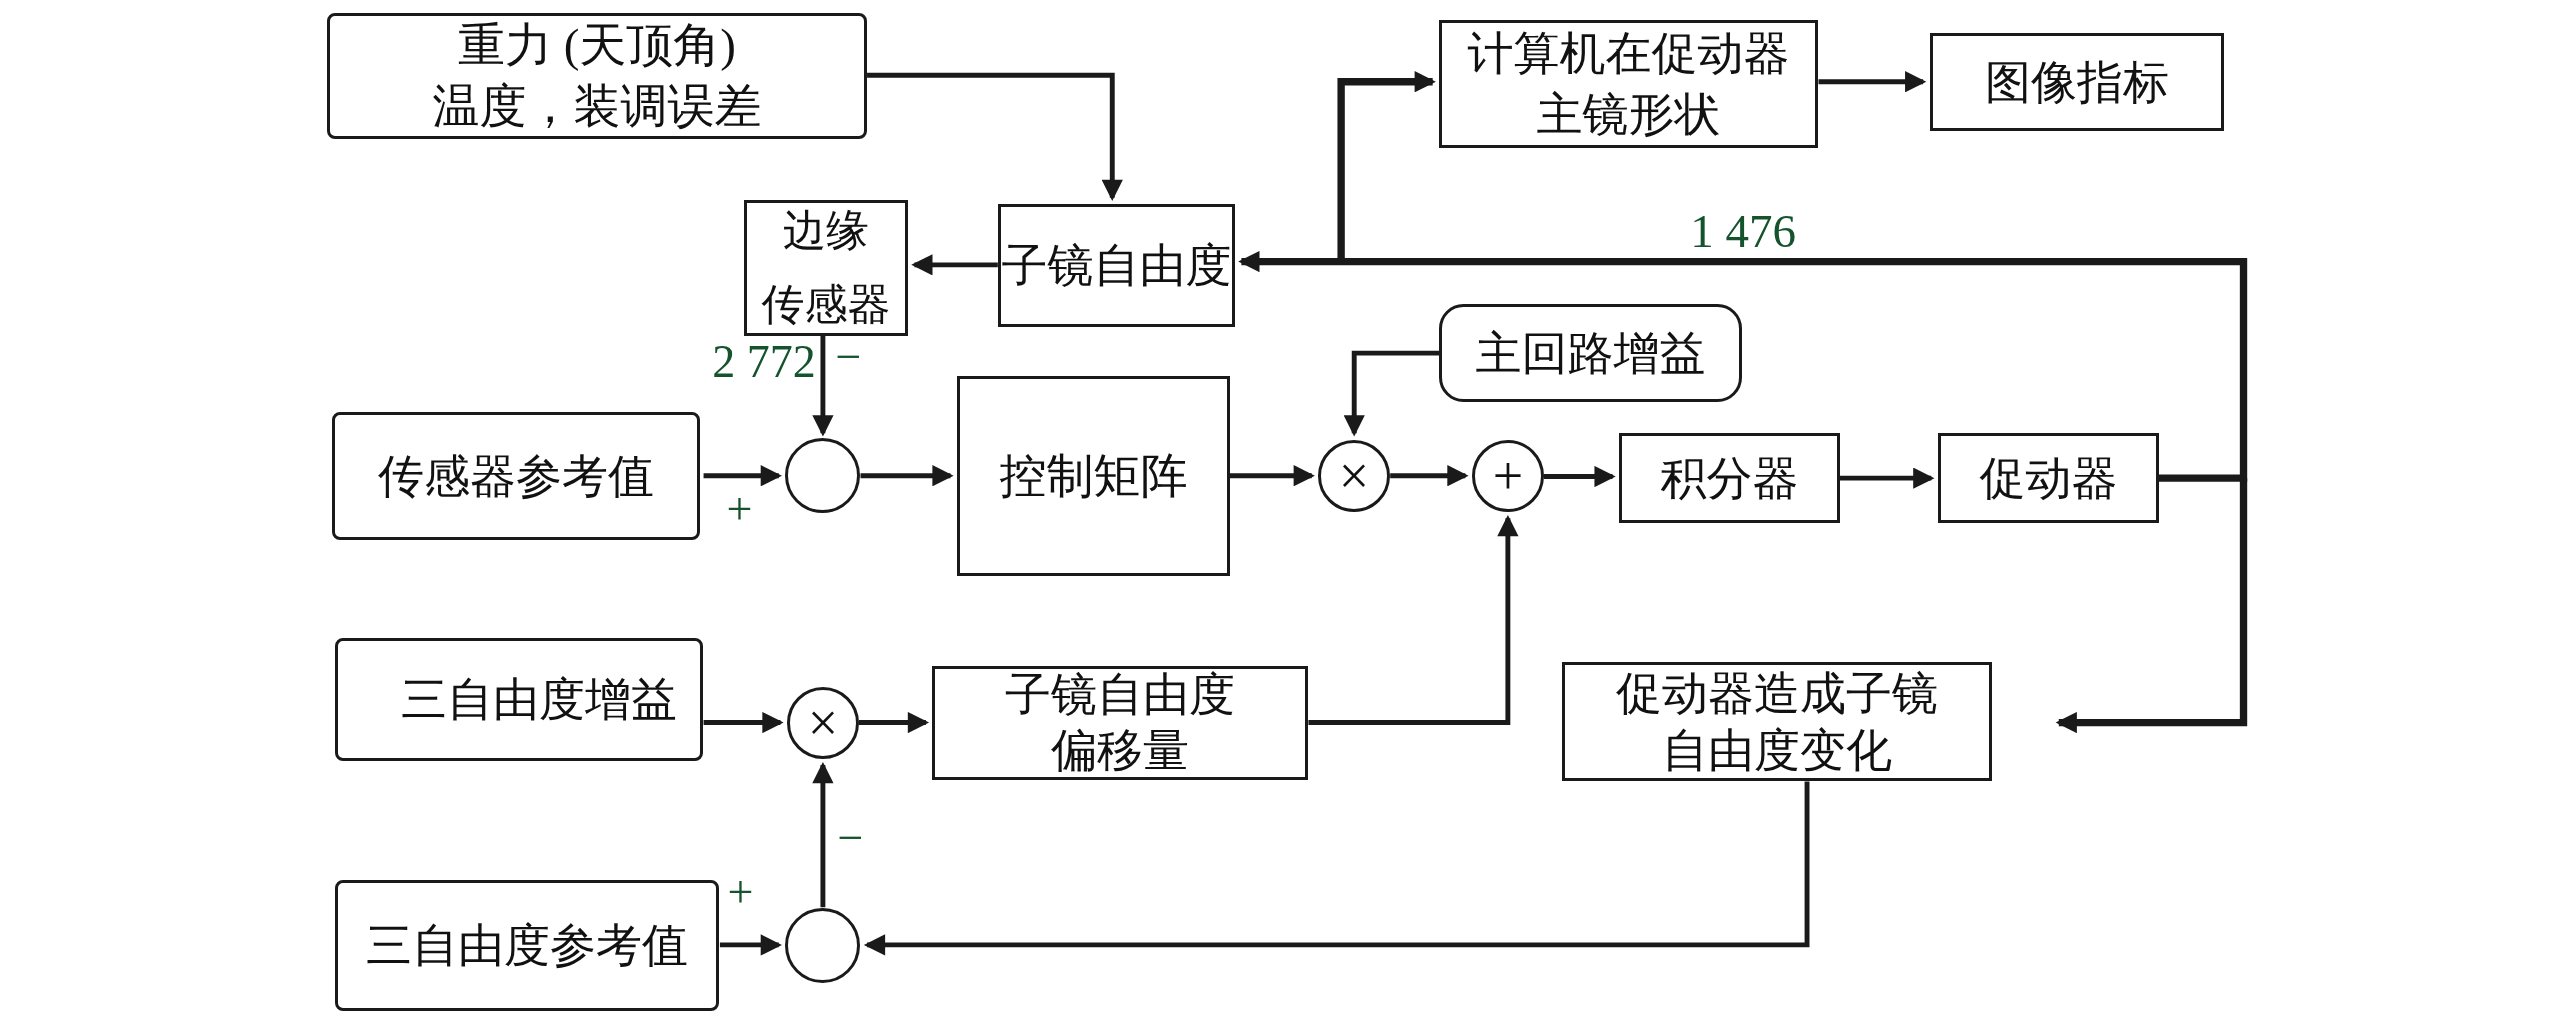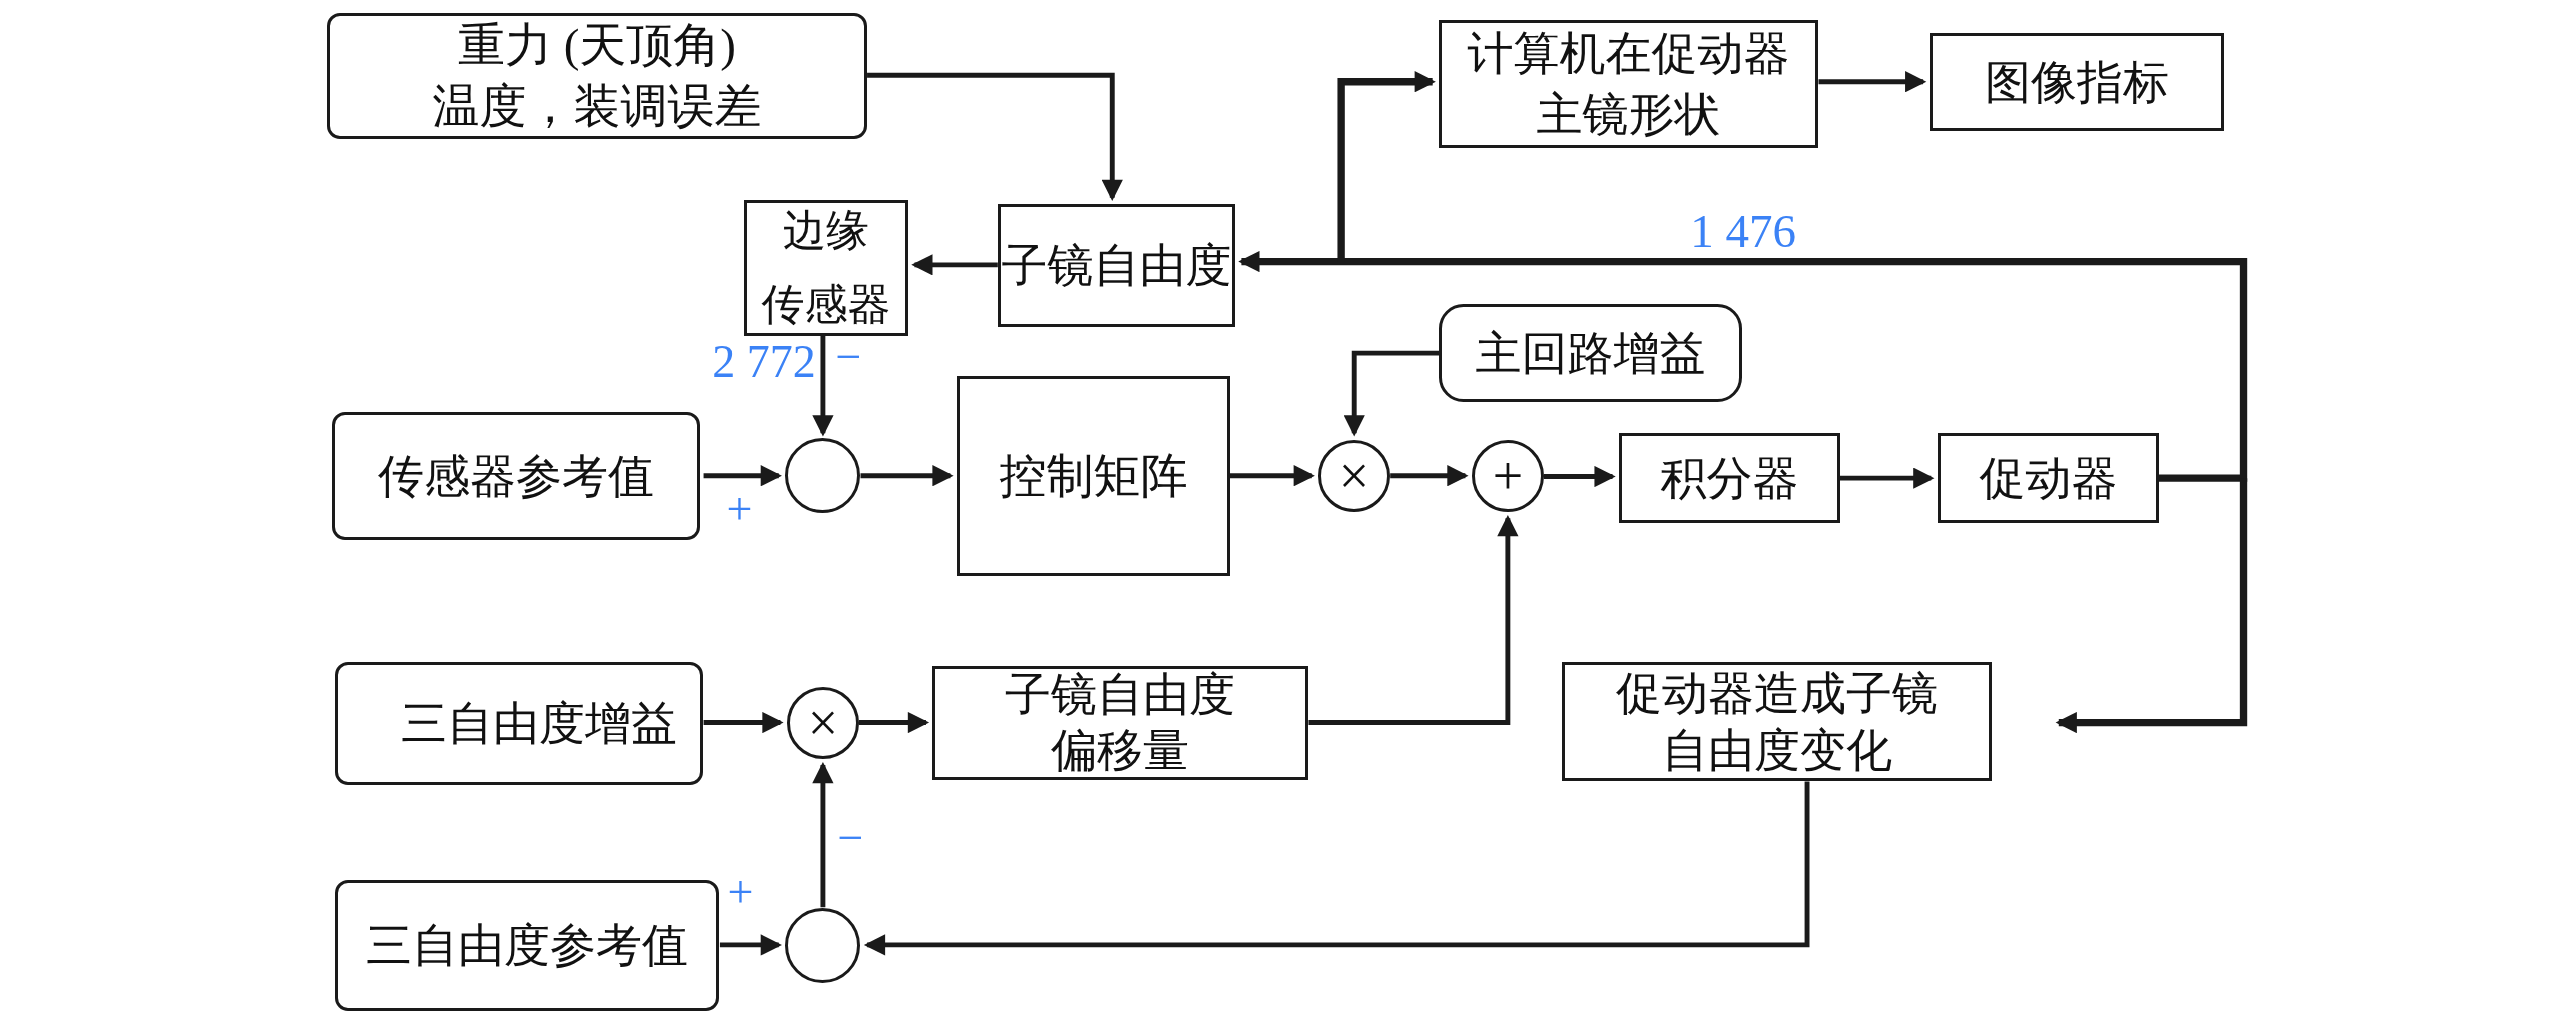--- a/index.html
+++ b/index.html
@@ -7,28 +7,28 @@
   body { font-family: "Liberation Serif", "DejaVu Serif", serif; color: #111111; }
   .canvas { position: relative; width: 2576px; height: 1025px; background: #ffffff; overflow: hidden; }
   .wires { position: absolute; left: 0; top: 0; width: 2576px; height: 1025px; }
   .wire { fill: none; stroke: #1a1a1a; stroke-width: 6; stroke-linejoin: miter; }
   .wire.thick { stroke-width: 9; }
   .box {
     position: absolute; border: 3.3px solid #1a1a1a; background: #ffffff;
     display: flex; flex-direction: column; align-items: center; justify-content: center;
     text-align: center; font-size: 46px; line-height: 61px; color: #111111;
   }
-  .rounded { border-radius: 13px; text-align: center; }
+  .rounded { border-radius: 8px; text-align: center; }
   .rounded-sm { border-radius: 24.5px; }
   .circle {
     position: absolute; border: 3.3px solid #1a1a1a; border-radius: 50%; background: #ffffff;
     display: flex; align-items: center; justify-content: center;
     font-size: 54px; line-height: 54px; color: #111111;
   }
-  .flabel { position: absolute; font-size: 46px; line-height: 56px; color: #3b82f6; text-align: center; white-space: nowrap; }
+  .flabel { position: absolute; font-size: 46px; line-height: 56px; color: #14532d; text-align: center; white-space: nowrap; }
 </style>
 </head>
 <body>
 
 <div class="canvas">
 
   <svg class="wires" viewBox="0 0 3150 1254">
     <defs>
       <marker id="arr" viewBox="0 0 10 10" refX="8.5" refY="5" markerWidth="30" markerHeight="26" markerUnits="userSpaceOnUse" orient="auto-start-reverse">
         <path d="M0 0 L10 5 L0 10 z" fill="#1a1a1a"></path>
@@ -96,21 +96,21 @@
   </div>
 
   <div class="box" style="left:1619px; top:433px; width:221px; height:90px;">
     <div>积分器</div>
   </div>
 
   <div class="box" style="left:1938px; top:433px; width:221px; height:90px;text-align:center;">
     <div>促动器</div>
   </div>
 
-  <div class="box rounded" style="left:335px; top:662px; width:368px; height:123px;padding-left:40px;">
+  <div class="box rounded" style="left:335px; top:638px; width:368px; height:123px;padding-left:40px;">
     <div>三自由度增益</div>
   </div>
 
   <div class="box" style="left:932px; top:666px; width:376px; height:114px; line-height:56px;">
     <div>子镜自由度</div>
     <div>偏移量</div>
   </div>
 
   <div class="box" style="left:1562px; top:662px; width:430px; height:119px; line-height:57px;">
     <div>促动器造成子镜</div>

